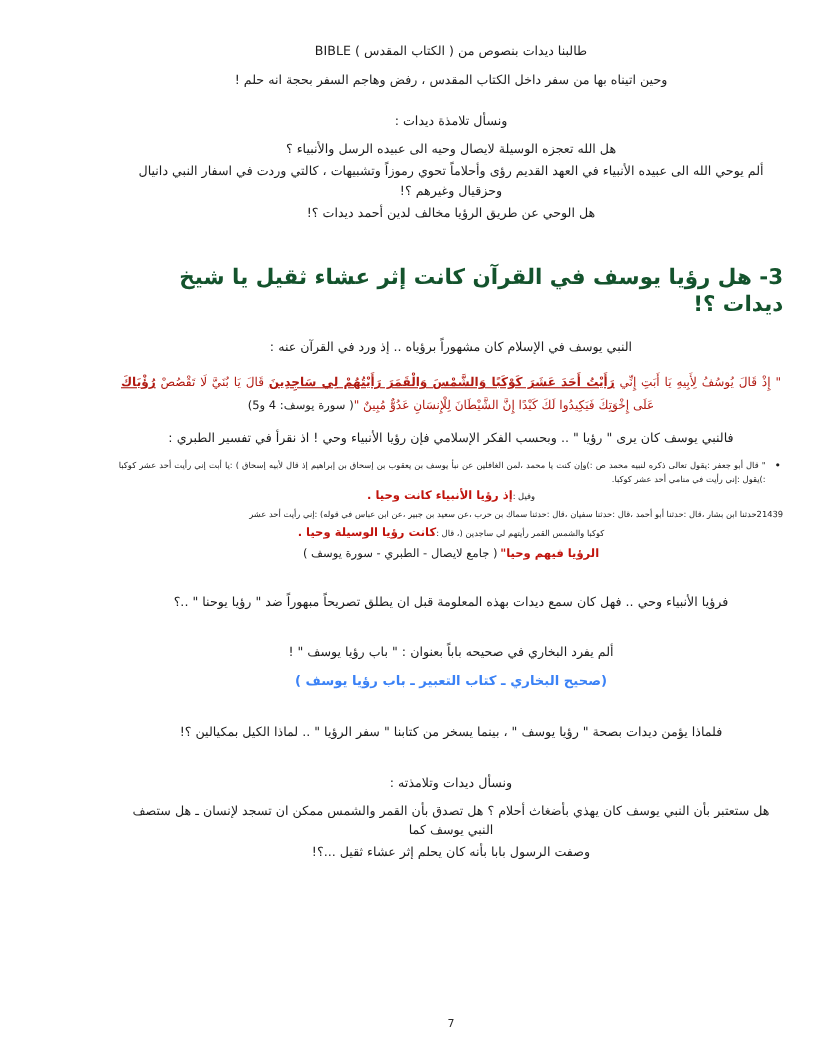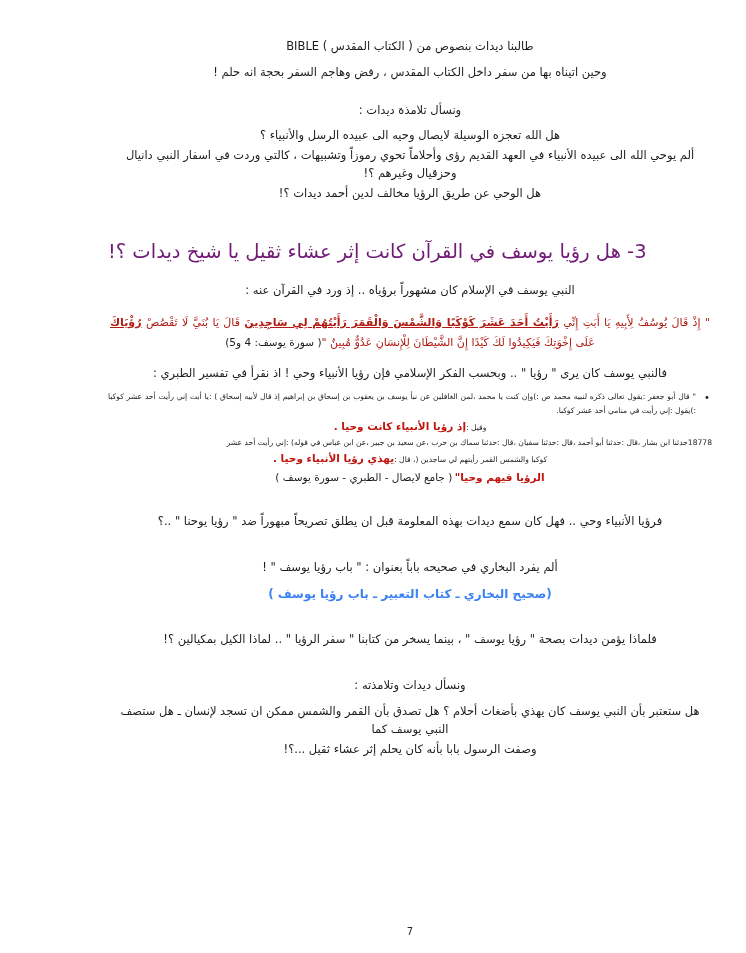--- a/index.html
+++ b/index.html
@@ -42,24 +42,24 @@
   .center { text-align: center; }
 
   .gap-xs { height: 6px; }
   .gap-s  { height: 11px; }
   .gap-m  { height: 18px; }
   .gap-l  { height: 26px; }
   .gap-xl { height: 34px; }
 
   
   .heading {
-    color: #701a75;
-    font-weight: normal;
+    color: #14532d;
+    font-weight: bold;
     font-size: 19.5px;
-    text-align: left;
+    text-align: right;
     direction: rtl;
     letter-spacing: 0px;
     line-height: 1.3;
   }
 
   
   .quran {
     color: #b01a12;
     font-size: 11px;
     direction: rtl;
@@ -170,23 +170,23 @@
   <div class="blk line t-body center">فالنبي يوسف كان يرى " رؤيا " .. وبحسب الفكر الإسلامي فإن رؤيا الأنبياء وحي ! اذ نقرأ في تفسير الطبري :</div>
 
   <div class="gap-xs"></div>
 
   <ul class="tafsir">
     <li>" قال أبو جعفر :يقول تعالى ذكره لنبيه محمد  ص  :)وإن كنت يا محمد  ،لمن الغافلين عن نبأ يوسف بن يعقوب بن إسحاق بن إبراهيم إذ قال لأبيه إسحاق ) :يا أبت إني رأيت أحد عشر كوكبا :)يقول :إني رأيت في منامي أحد عشر كوكبا.</li>
   </ul>
 
   <div class="micro c"><span>وقيل :</span><span class="red-b">إذ رؤيا الأنبياء كانت وحيا .</span></div>
 
-  <div class="micro"><span>18778</span><span>حدثنا ابن بشار ،قال :حدثنا أبو أحمد ،قال :حدثنا سفيان ،قال :حدثنا سماك بن حرب ،عن سعيد بن جبير ،عن ابن عباس في قوله) :إني رأيت أحد عشر</span></div>
-
-  <div class="micro c"><span>كوكبا والشمس القمر رأيتهم لي ساجدين (، قال :</span><span class="red-b">يهذي رؤيا الأنبياء وحيا .</span></div>
+  <div class="micro"><span>21439</span><span>حدثنا ابن بشار ،قال :حدثنا أبو أحمد ،قال :حدثنا سفيان ،قال :حدثنا سماك بن حرب ،عن سعيد بن جبير ،عن ابن عباس في قوله) :إني رأيت أحد عشر</span></div>
+
+  <div class="micro c"><span>كوكبا والشمس القمر رأيتهم لي ساجدين (، قال :</span><span class="red-b">كانت رؤيا الوسيلة وحيا .</span></div>
 
 
   <div class="micro c"><span class="red-b">الرؤيا فيهم وحيا"</span> <span class="tail-src">( جامع لايصال - الطبري - سورة يوسف )</span></div>
 
   <div class="gap-l"></div>
 
   <div class="blk line t-body center">فرؤيا الأنبياء وحي .. فهل كان سمع ديدات بهذه المعلومة قبل ان يطلق تصريحاً مبهوراً ضد " رؤيا يوحنا " ..؟</div>
 
   <div class="gap-l"></div>
 

